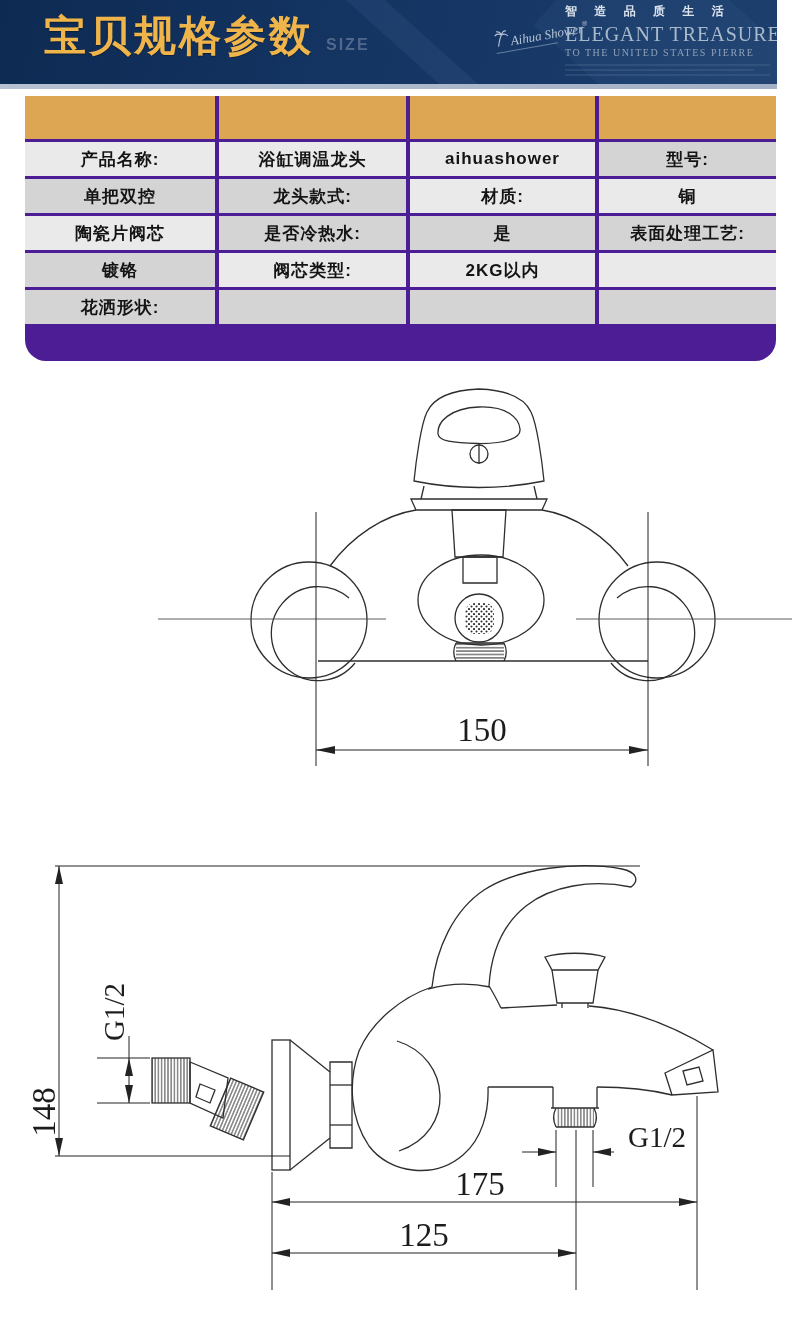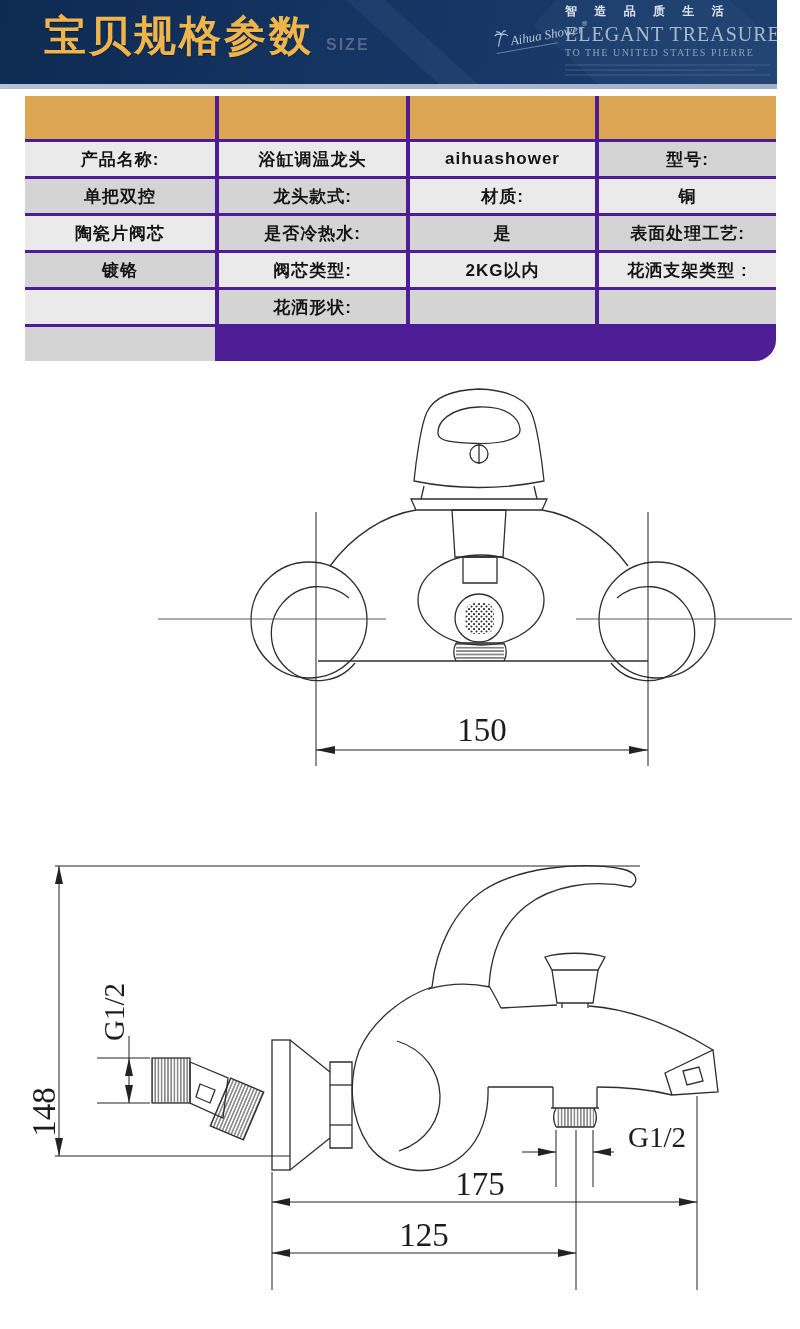--- a/index.html
+++ b/index.html
@@ -94,21 +94,20 @@
     <div class="cell lt">铜</div>
     <div class="cell lt">陶瓷片阀芯</div>
 
     <div class="cell dk">是否冷热水:</div>
     <div class="cell dk">是</div>
     <div class="cell dk">表面处理工艺:</div>
     <div class="cell dk">镀铬</div>
 
     <div class="cell lt">阀芯类型:</div>
     <div class="cell lt">2KG以内</div>
-    <div class="cell lt">花洒支架类型 :</div>
     <div class="cell lt"></div>
 
     <div class="cell dk">花洒形状:</div>
     <div class="cell dk"></div>
     <div class="cell dk"></div>
     <div class="cell dk"></div>
   </div>
 
   <svg class="drawings" width="800" height="964" viewBox="0 365 800 964">
     <defs>

